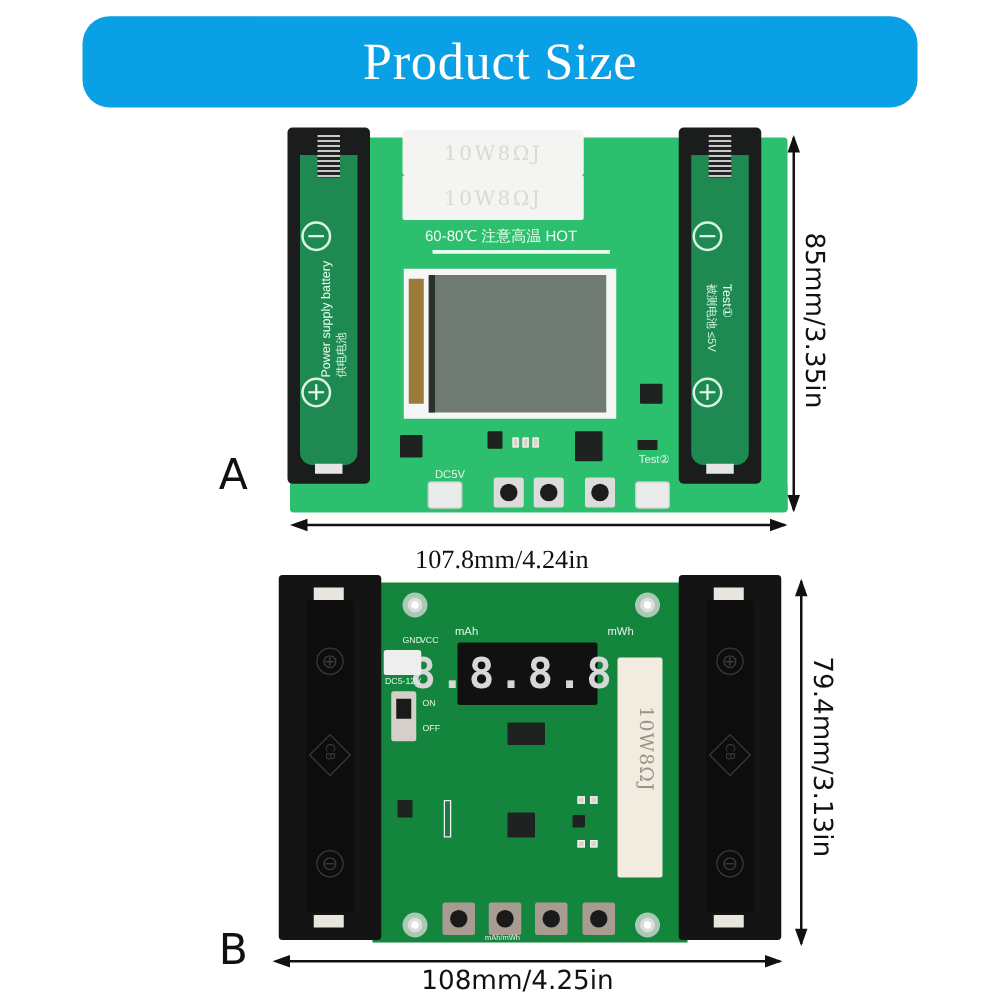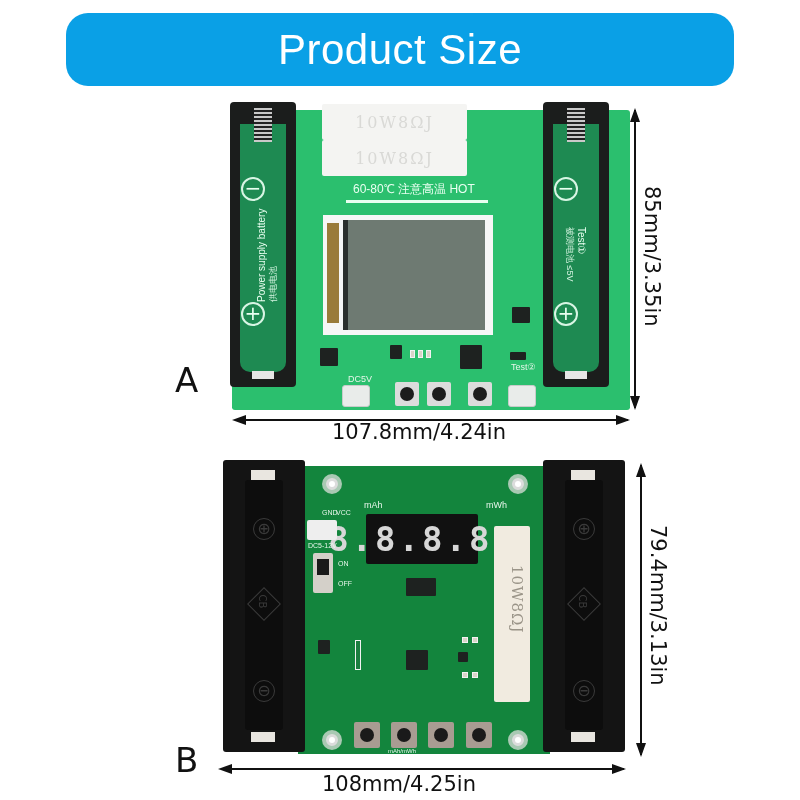--- a/index.html
+++ b/index.html
@@ -4,21 +4,21 @@
 <style>
   * { box-sizing: border-box; margin: 0; padding: 0; }
   html, body { width: 800px; height: 800px; background: #ffffff; overflow: hidden; }
   body { position: relative; font-family: "Liberation Sans", sans-serif; }
 
   .banner {
     position: absolute; left: 66px; top: 13px; width: 668px; height: 73px;
     background: #0aa0e6; border-radius: 22px;
     display: flex; align-items: center; justify-content: center;
   }
-  .banner-title { color: #ffffff; font-size: 42px; letter-spacing: 0.5px; font-family: Liberation Sans, sans-serif; }
+  .banner-title { color: #ffffff; font-size: 42px; letter-spacing: 0.5px; font-family: Liberation Serif, serif; }
 
   .label-letter { position: absolute; font-size: 34px; color: #111; font-family: "DejaVu Sans", sans-serif; }
 
   .dim-text { position: absolute; font-size: 21px; color: #111; font-family: "DejaVu Sans", sans-serif; white-space: nowrap; }
   .dim-text.vertical { transform-origin: left top; transform: rotate(90deg); }
 
   .hline { position: absolute; height: 2px; background: #111; }
   .vline { position: absolute; width: 2px; background: #111; }
   .arrow-l, .arrow-r, .arrow-u, .arrow-d { position: absolute; width: 0; height: 0; }
   .arrow-l { border-top: 5px solid transparent; border-bottom: 5px solid transparent; border-right: 14px solid #111; }
@@ -36,21 +36,21 @@
   .holder-a .tab { position: absolute; left: 22px; bottom: 8px; width: 22px; height: 8px; background: #e6e6e6; }
   .pol { position: absolute; left: 11px; width: 24px; height: 24px; border: 2px solid #d8f5e4; border-radius: 50%;
     color: #e8fff0; font-size: 20px; line-height: 19px; text-align: center; font-family: "DejaVu Sans", sans-serif; }
   .holder-text { position: absolute; left: 24px; top: 150px; color: #e8fff0; font-size: 10px; white-space: nowrap;
     transform-origin: left top; transform: rotate(-90deg); font-family: "Liberation Sans", sans-serif; }
   .holder-text.right { transform: rotate(90deg); left: 34px; top: 60px; }
   .holder-text .sub { display: block; font-size: 9px; opacity: .9; }
 
   .resistor { position: absolute; background: #f4f4f2; border-radius: 2px; color: #d9d9d6; font-family: "DejaVu Serif", serif;
     display: flex; align-items: center; justify-content: center; font-size: 16px; letter-spacing: 2px; }
-  .hot-label { position: absolute; left: 340px; top: 181px; color: #e9fff1; font-size: 12px; font-family: "Liberation Sans", sans-serif; margin-left: 13px; }
+  .hot-label { position: absolute; left: 340px; top: 181px; color: #e9fff1; font-size: 12px; font-family: "Liberation Sans", sans-serif; }
   .silk-bar { position: absolute; left: 346px; top: 200px; width: 142px; height: 3px; background: #e8fff0; }
 
   .lcd-frame { position: absolute; left: 323px; top: 215px; width: 170px; height: 120px; background: #f6f6f6; }
   .lcd-flex { position: absolute; left: 327px; top: 223px; width: 12px; height: 100px; background: #9a7b3a; }
   .lcd-screen { position: absolute; left: 343px; top: 220px; width: 142px; height: 110px; background: #6e7a72; border-left: 5px solid #2b2f2d; }
 
   .chip { position: absolute; background: #1e2220; border-radius: 1px; }
   .smd { position: absolute; background: #d8d4c8; border: 1px solid #f2f2f2; }
 
   .usb { position: absolute; width: 28px; height: 22px; background: #e9ecea; border-radius: 3px; border: 1px solid #c8ccca; }
@@ -145,21 +145,21 @@
       <span>Test①</span>
       <span class="sub">被测电池 ≤5V</span>
     </div>
     <div class="tab"></div>
   </div>
 
   <div class="label-letter" style="left:175px;top:360px;">A</div>
   <div class="hline" style="left:236px;top:419px;width:392px;"></div>
   <div class="arrow-l" style="left:232px;top:415px;"></div>
   <div class="arrow-r" style="left:616px;top:415px;"></div>
-  <div class="dim-text" style="left:332px;top:420px;">107.8mm/4.24in</div>
+  <div class="dim-text" style="left:332px;top:435px;font-family:Liberation Serif, serif;">107.8mm/4.24in</div>
 
   <div class="vline" style="left:634px;top:110px;height:298px;"></div>
   <div class="arrow-u" style="left:630px;top:108px;"></div>
   <div class="arrow-d" style="left:630px;top:396px;"></div>
   <div class="dim-text vertical" style="left:664px;top:186px;">85mm/3.35in</div>
 </div>
 
 <div>
   <div class="pcb-b"></div>
 
@@ -218,19 +218,19 @@
     <div class="diamond"></div>
     <div class="cb">CB</div>
     <div class="glyph" style="top:220px;">⊖</div>
     <div class="contact" style="top:272px;"></div>
   </div>
 
   <div class="label-letter" style="left:175px;top:740px;">B</div>
   <div class="hline" style="left:222px;top:768px;width:402px;"></div>
   <div class="arrow-l" style="left:218px;top:764px;"></div>
   <div class="arrow-r" style="left:612px;top:764px;"></div>
-  <div class="dim-text" style="left:322px;top:772px;">108mm/4.25in</div>
+  <div class="dim-text" style="left:337px;top:772px;">108mm/4.25in</div>
 
   <div class="vline" style="left:640px;top:465px;height:290px;"></div>
   <div class="arrow-u" style="left:636px;top:463px;"></div>
   <div class="arrow-d" style="left:636px;top:743px;"></div>
   <div class="dim-text vertical" style="left:670px;top:525px;">79.4mm/3.13in</div>
 </div>
 
 </body></html>

